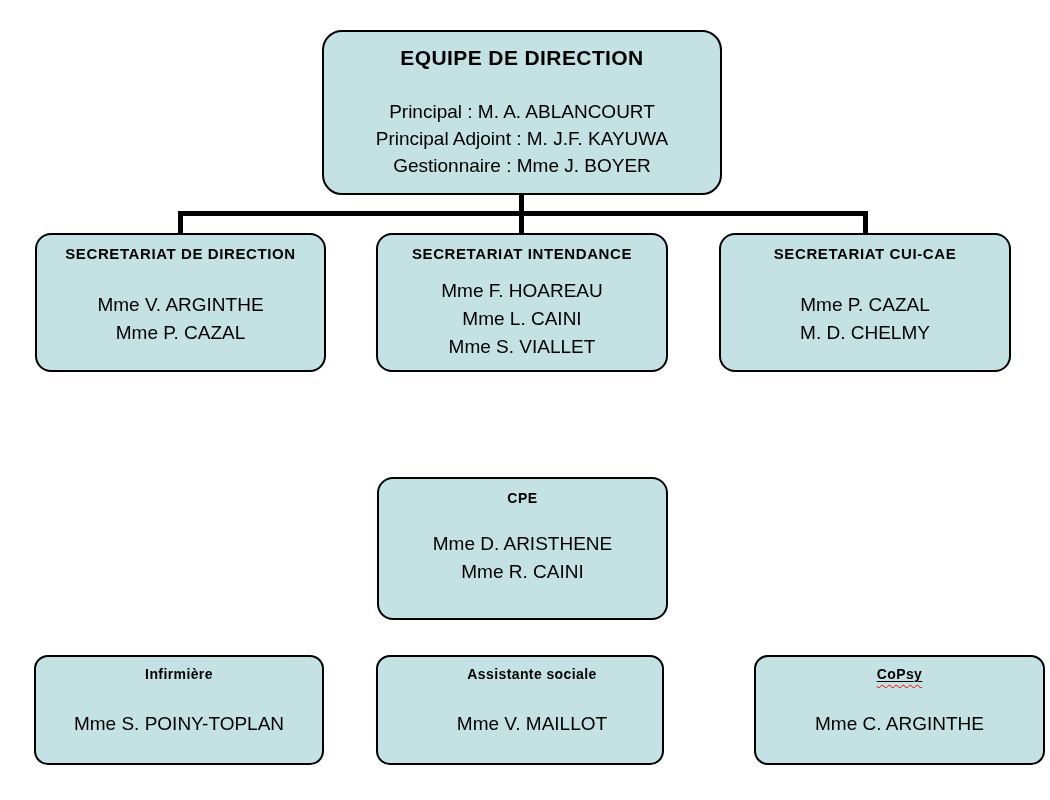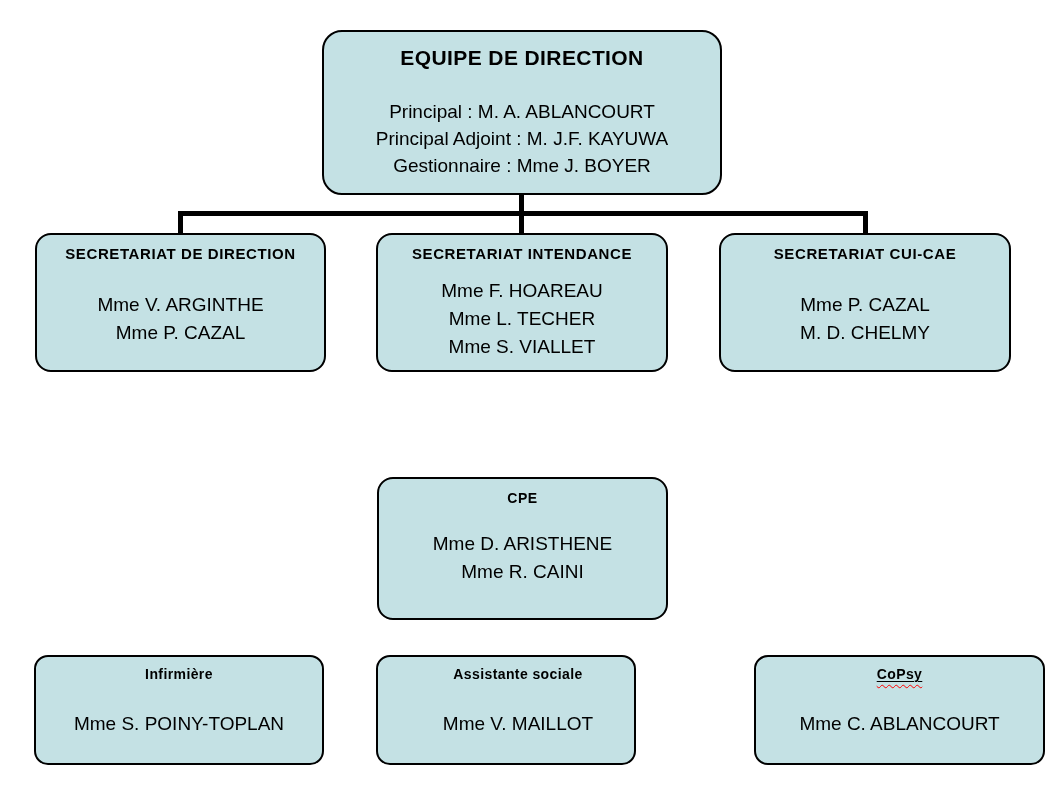--- a/index.html
+++ b/index.html
@@ -54,21 +54,21 @@
 
   
   .box-cpe { left: 377px; top: 436px; width: 291px; height: 143px; border-radius: 16px; margin-top: 41px; }
   .box-cpe .box-title { font-size: 14px; letter-spacing: 0.5px; padding-top: 10px; }
   .box-cpe .box-names { padding-bottom: 10px; }
 
   
   .box-row4 { top: 655px; height: 110px; border-radius: 14px; }
   .box-row4 .box-title { font-size: 14px; letter-spacing: 0.4px; padding-top: 8px; }
   .box-infirmiere { left: 34px;  width: 290px; }
-  .box-assistante { left: 376px; width: 260px; padding-left: 24px; }
+  .box-assistante { left: 376px; width: 288px; padding-left: 24px; }
   .box-copsy { left: 754px; width: 291px; justify-content: space-between; }
 
   
   .squiggle-outer {
     text-decoration: underline wavy #ff0000;
     text-decoration-thickness: 1px;
     text-underline-offset: 5px;
   }
   .squiggle-inner {
     text-decoration: underline solid #000000;
@@ -109,21 +109,21 @@
     <div class="box-names">
       <div class="name-line">Mme V. ARGINTHE</div>
       <div class="name-line">Mme P. CAZAL</div>
     </div>
   </div>
 
   <div class="box box-row2 box-sec-intendance">
     <div class="box-title">SECRETARIAT INTENDANCE</div>
     <div class="box-names">
       <div class="name-line">Mme F. HOAREAU</div>
-      <div class="name-line">Mme L. TECHER</div>
+      <div class="name-line">Mme L. CAINI</div>
       <div class="name-line">Mme S. VIALLET</div>
     </div>
   </div>
 
   <div class="box box-row2 box-sec-cuicae">
     <div class="box-title">SECRETARIAT CUI-CAE</div>
     <div class="box-names">
       <div class="name-line">Mme P. CAZAL</div>
       <div class="name-line">M. D. CHELMY</div>
     </div>
@@ -149,17 +149,17 @@
     <div class="box-names">
       <div class="name-line">Mme V. MAILLOT</div>
     </div>
   </div>
 
   <div class="box box-row4 box-copsy">
     <div class="box-title">
       <span class="squiggle-outer"><span class="squiggle-inner">CoPsy</span></span>
     </div>
     <div class="box-names">
-      <div class="name-line">Mme C. ABLANCOURT</div>
+      <div class="name-line">Mme C. ARGINTHE</div>
     </div>
   </div>
 
 </div>
 
 </body></html>

